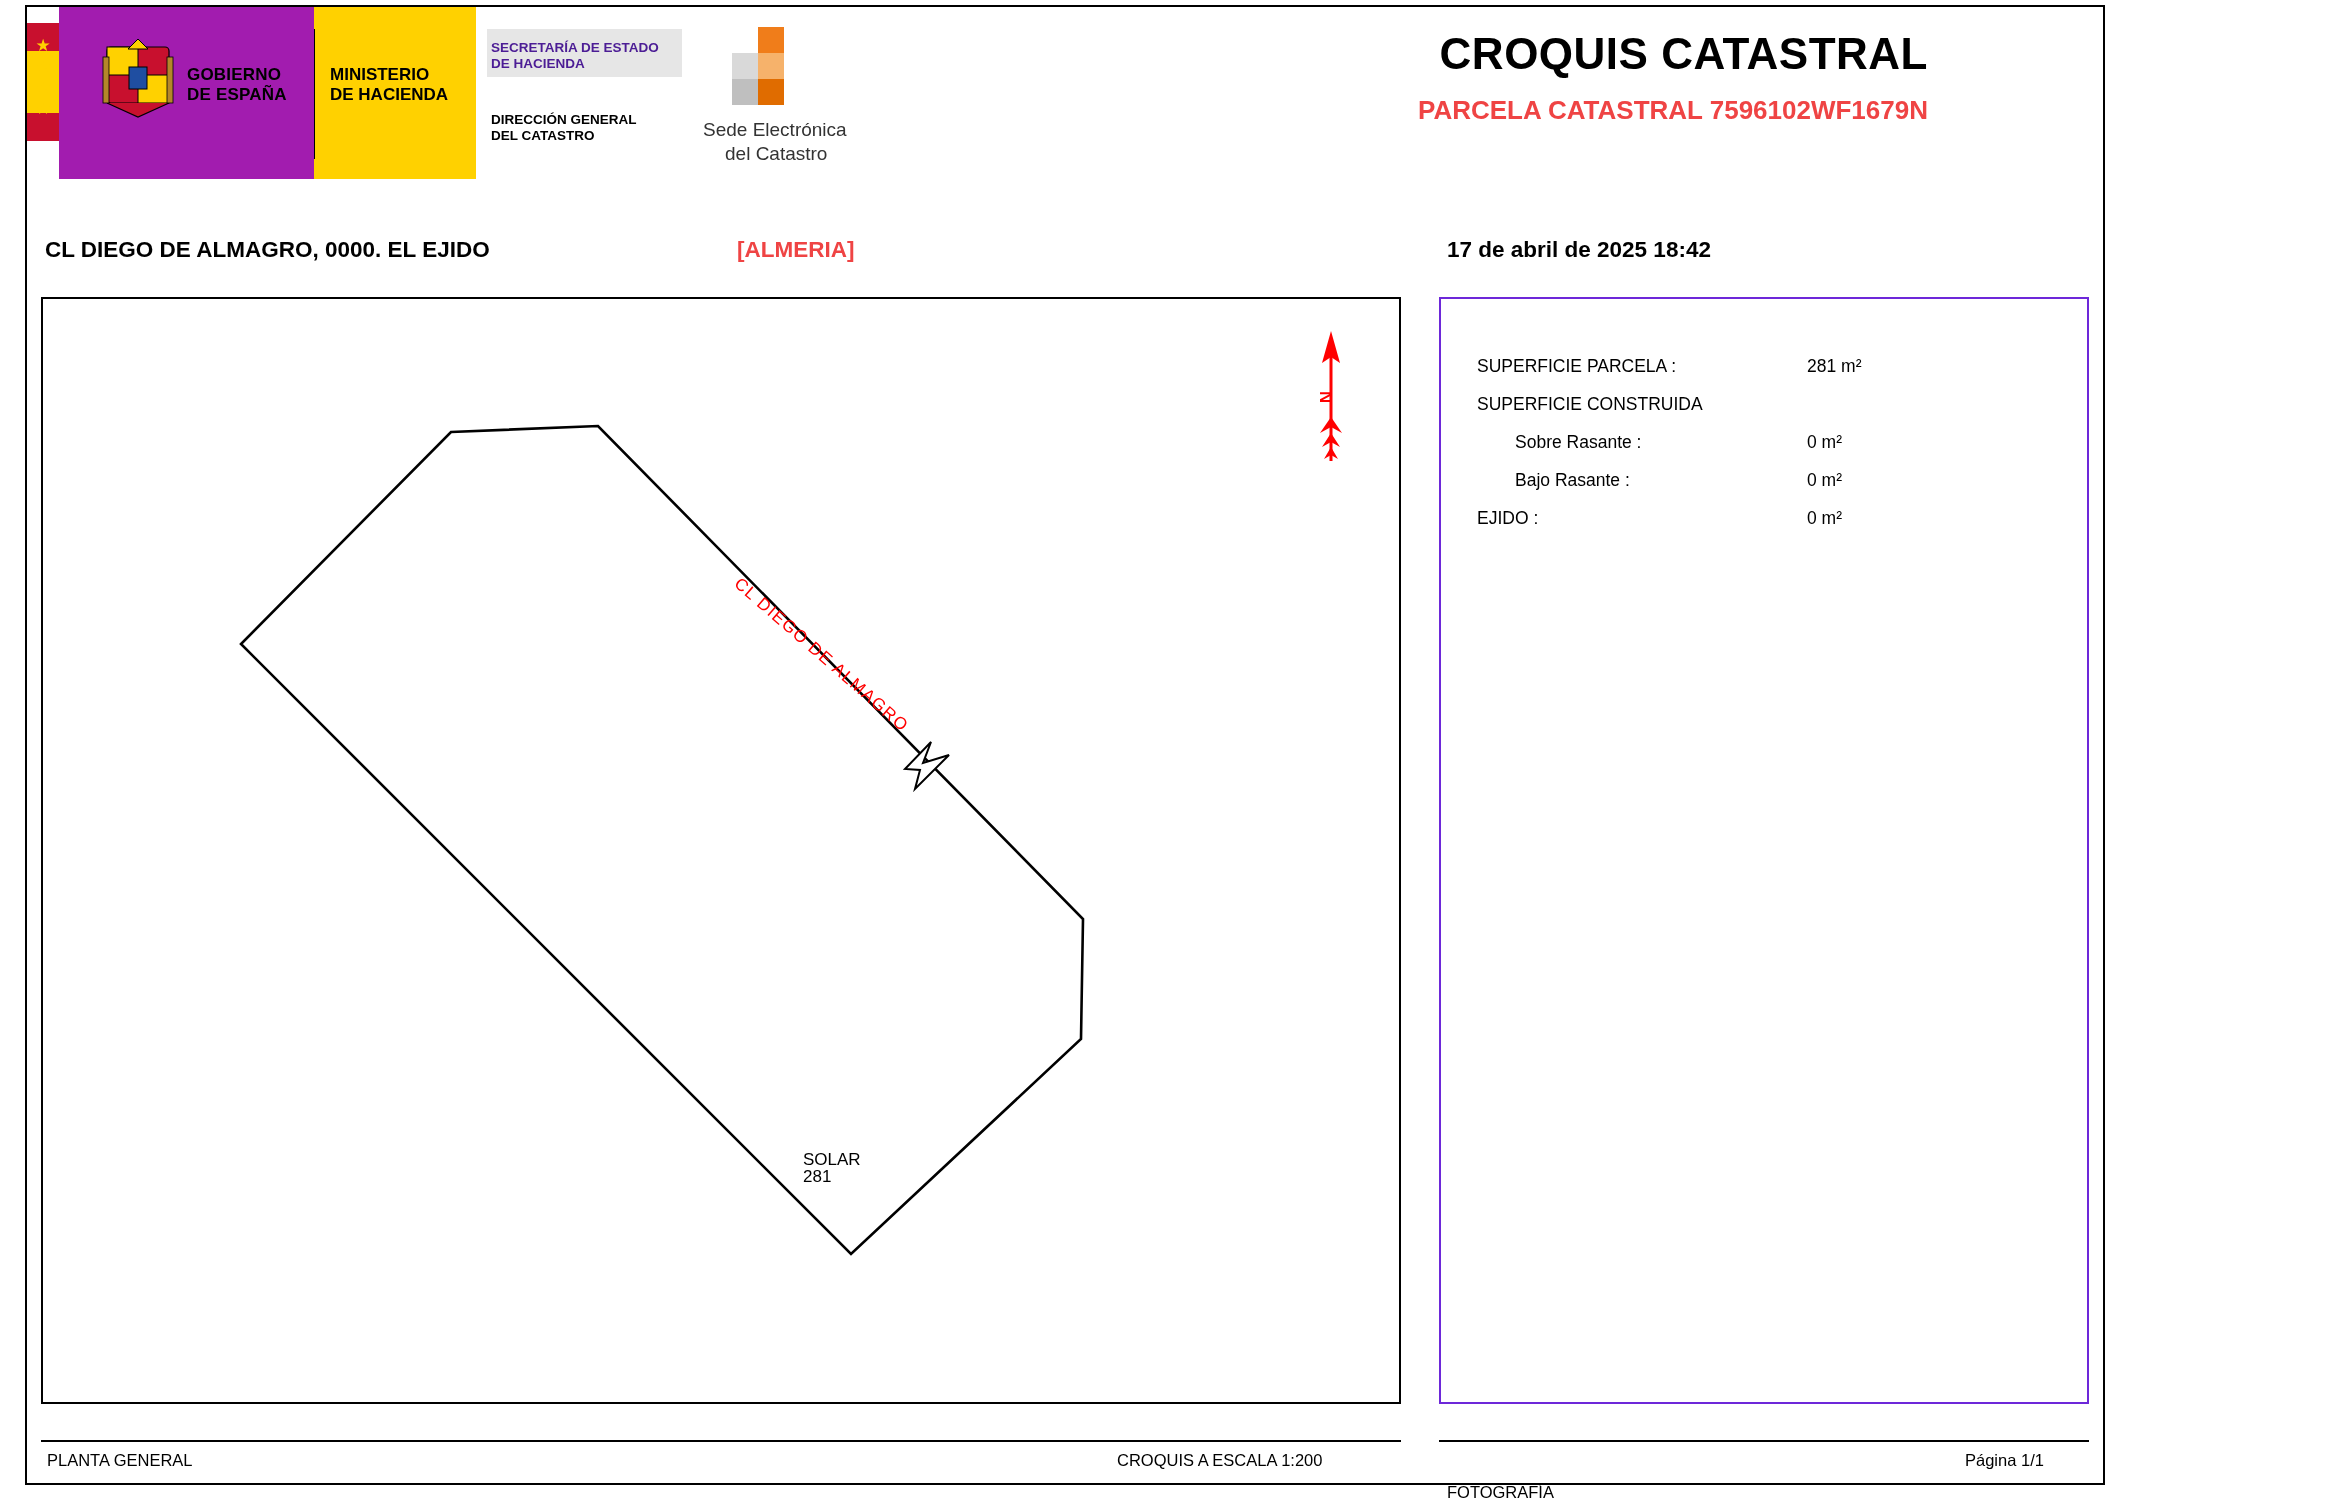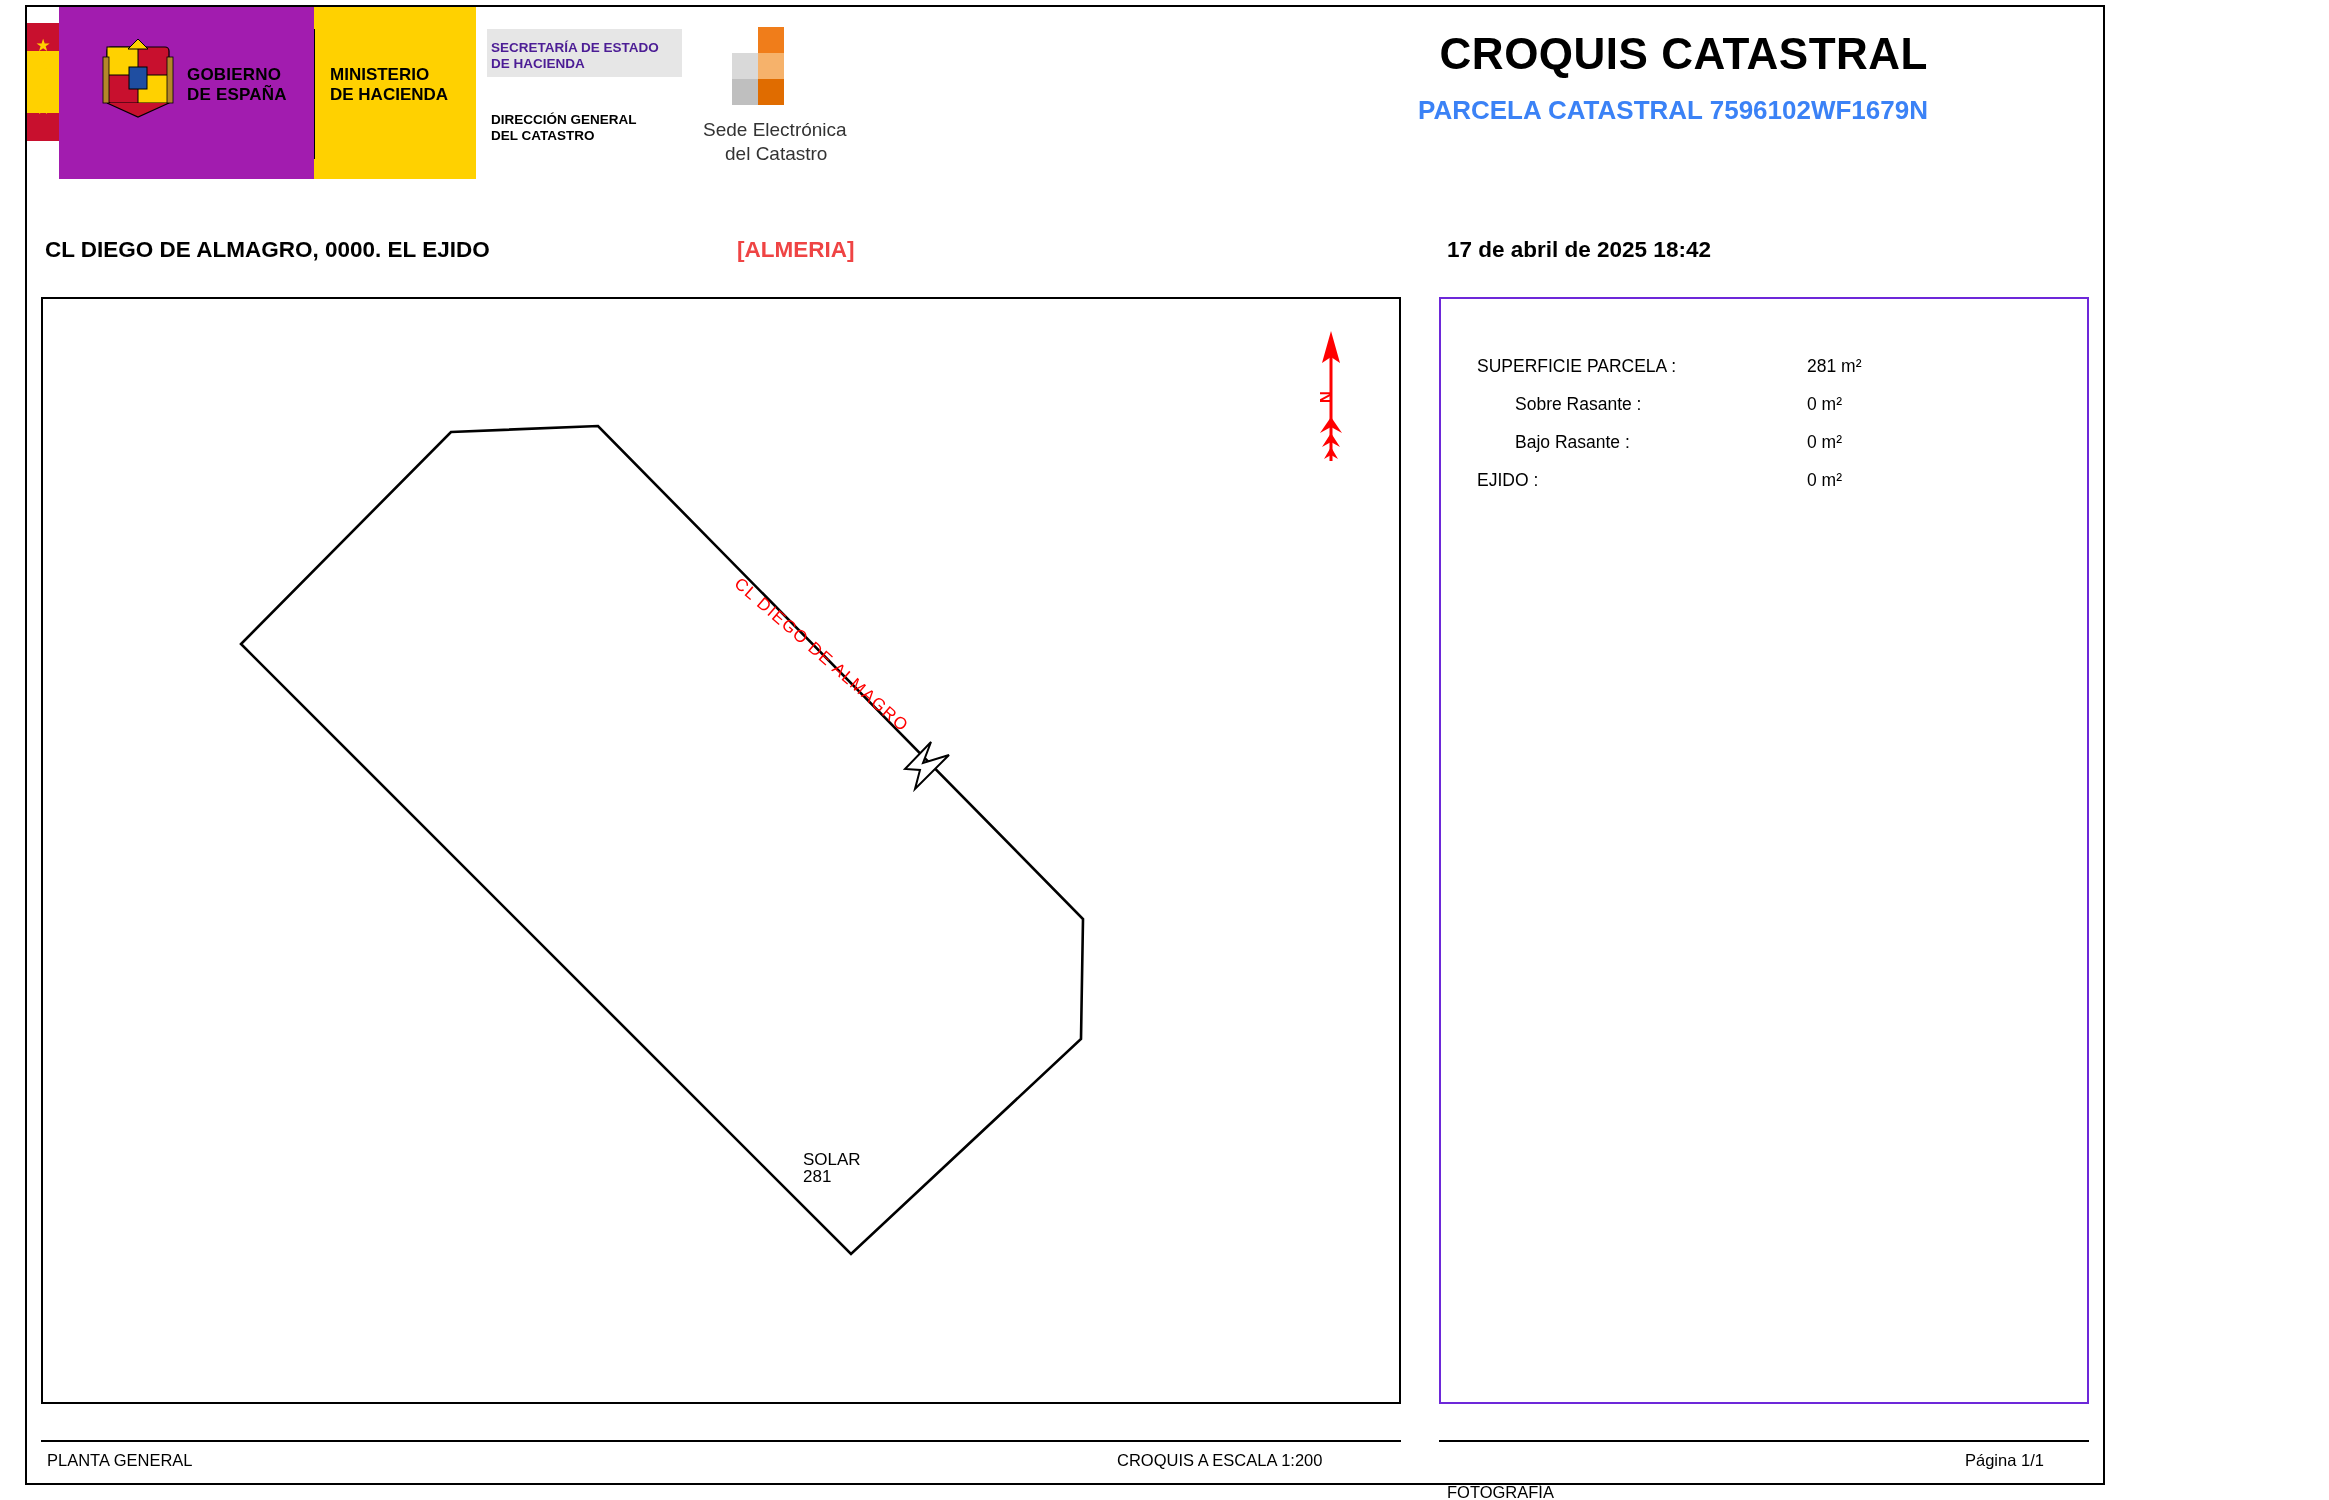--- a/index.html
+++ b/index.html
@@ -150,21 +150,21 @@
     color: #000;
     text-align: right;
     white-space: nowrap;
     margin-left: 20px;
   }
   .title-sub {
     position: absolute;
     right: 175px; top: 88px;
     font-size: 26px;
     font-weight: bold;
-    color: #3b82f6;
+    color: #ef4444;
     text-align: right;
     white-space: nowrap;
   }
 
   
   .addr {
     position: absolute;
     left: 18px; top: 230px;
     font-size: 22.5px;
     font-weight: bold;
@@ -367,20 +367,24 @@
       </div>
     </div>
 
     <div class="panel-photo">
       <div class="surf">
         <div class="surf-row">
           <span class="lbl">SUPERFICIE PARCELA :</span>
           <span class="val">281 m²</span>
         </div>
         <div class="surf-row">
+          <span class="lbl">SUPERFICIE CONSTRUIDA</span>
+          <span class="val"></span>
+        </div>
+        <div class="surf-row">
           <span class="lbl indent">Sobre Rasante :</span>
           <span class="val">0 m²</span>
         </div>
         <div class="surf-row">
           <span class="lbl indent">Bajo Rasante :</span>
           <span class="val">0 m²</span>
         </div>
         <div class="surf-row">
           <span class="lbl">EJIDO :</span>
           <span class="val">0 m²</span>

